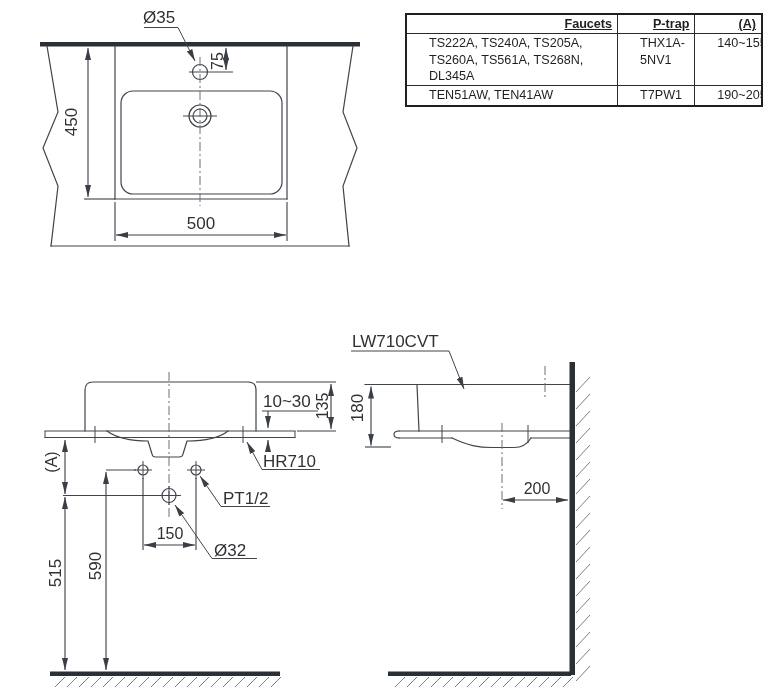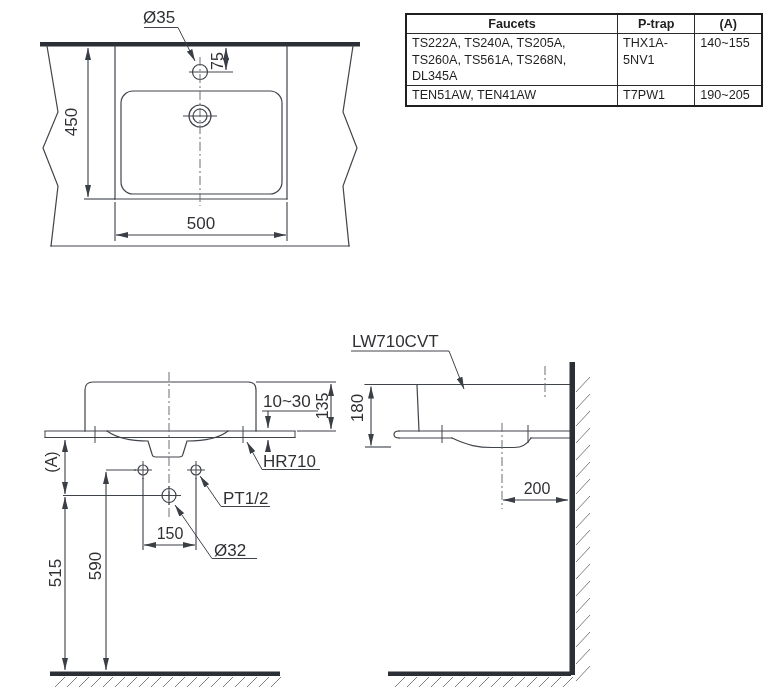--- a/index.html
+++ b/index.html
@@ -2,23 +2,23 @@
 <html><head>
 <meta charset="utf-8">
 <style>
   html,body{margin:0;padding:0;background:#ffffff;}
   #stage{position:relative;width:768px;height:695px;background:#ffffff;overflow:hidden;
          font-family:"Liberation Sans",sans-serif;}
   
   #spec-table{position:absolute;left:405px;top:13px;width:358px;border-collapse:collapse;
               table-layout:fixed;color:#1f1f1f;font-size:12.6px;line-height:1.3;
               border:2px solid #1f1f1f;}
-  #spec-table th,#spec-table td{border:1px solid #2a2a2a;padding:1px 5px;vertical-align:top;
+  #spec-table th,#spec-table td{border:1px solid #2a2a2a;padding:1px 22px;vertical-align:top;
               text-align:left;overflow:hidden;}
-  #spec-table th{font-weight:bold;text-align:center;padding:1px 5px;}
+  #spec-table th{font-weight:bold;text-align:right;padding:1px 5px;text-decoration:underline;}
   .col-faucets{width:208px;}
   .col-ptrap{width:76px;}
   .col-a{width:66px;}
   
   svg{position:absolute;left:0;top:0;}
   .ln{stroke:#40444b;stroke-width:1.2;fill:none;stroke-linecap:square;}
   .thin{stroke:#40444b;stroke-width:1;fill:none;}
   .dim{stroke:#3a3e45;stroke-width:1.1;fill:none;}
   .cl{stroke:#6a6e74;stroke-width:1;fill:none;stroke-dasharray:9 3 2 3;}
   .solid{fill:#2b3036;stroke:none;}

